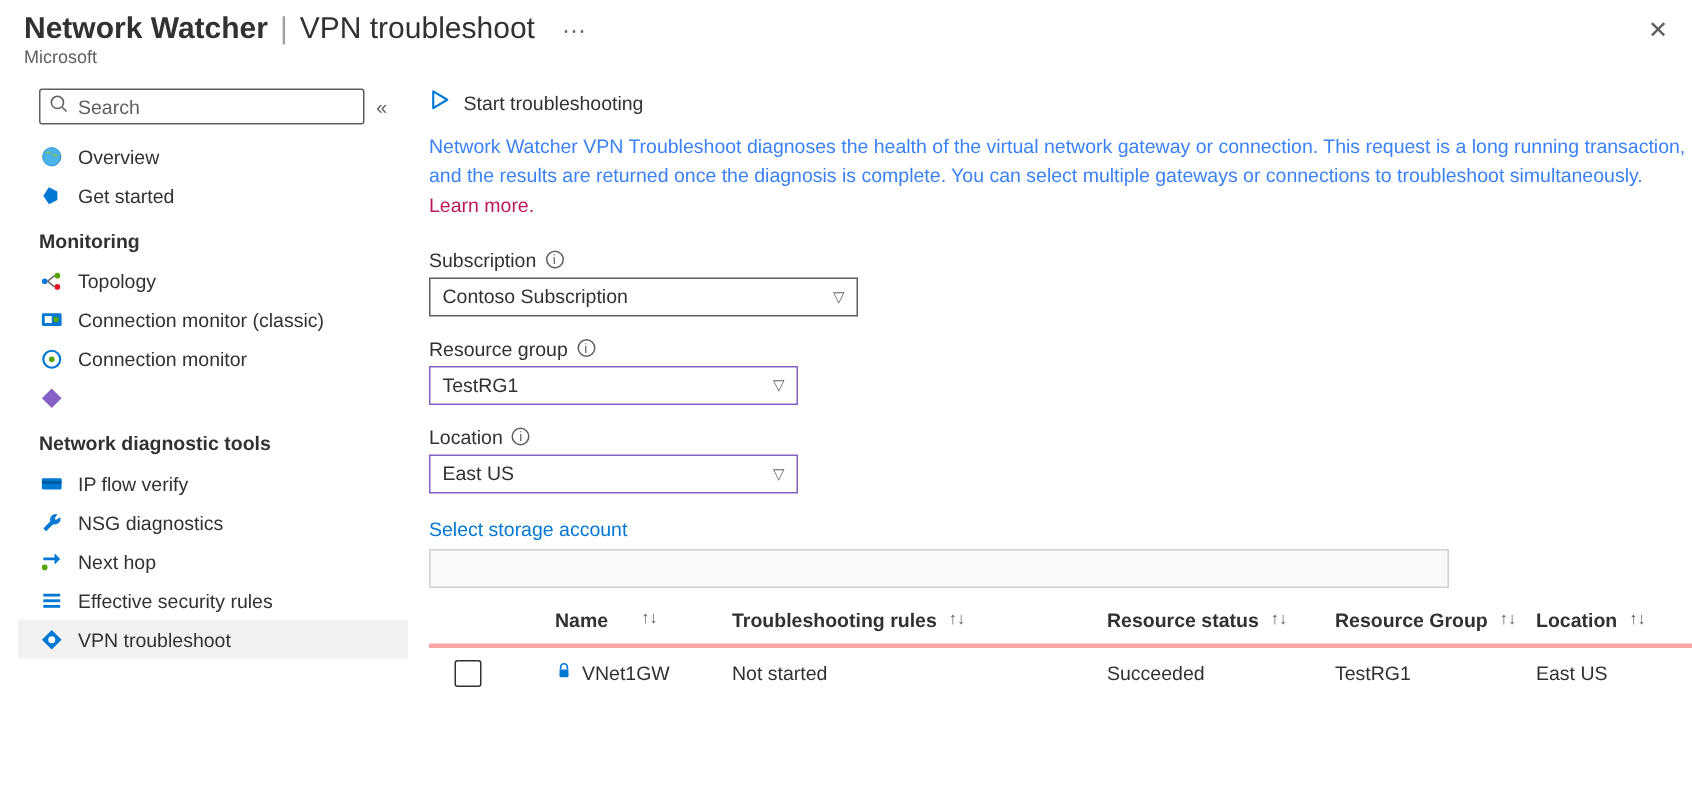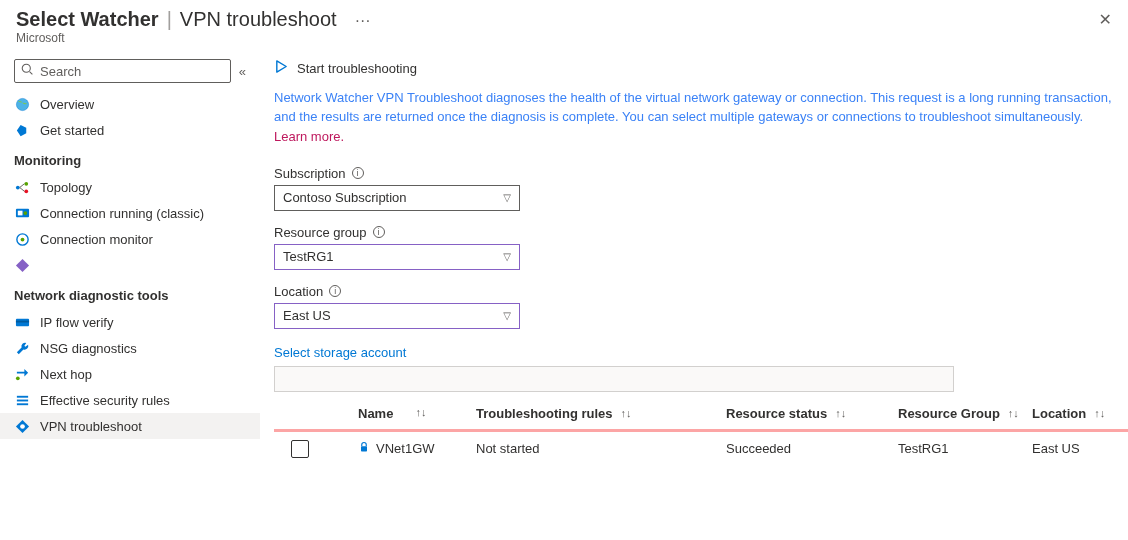--- a/index.html
+++ b/index.html
@@ -17,21 +17,21 @@
       position: relative;
     }
     .header-title { display: flex; align-items: baseline; gap: 4px; }
     .header-title .service { font-size: 20px; font-weight: 600; }
     .header-title .divider { font-size: 20px; color: #a19f9d; padding: 0 4px; }
     .header-title .page { font-size: 20px; font-weight: 400; }
     .header-title .dots { color: #605e5c; padding-left: 14px; font-size: 16px; }
     .header-sub { font-size: 12px; color: #605e5c; margin-top: 0px; }
     .close-btn { position: absolute; top: 10px; right: 16px; font-size: 16px; color: #605e5c; cursor: pointer; }
 
-    .body-area { display: flex; }
+    .body-area { display: flex; margin-left: 12px; }
     .sidebar {
       width: 260px;
       flex-shrink: 0;
       padding: 4px 0;
     }
     .search-row { display: flex; align-items: center; gap: 8px; padding: 4px 14px 8px 14px; }
     .search-box {
       flex: 1;
       border: 1px solid #605e5c;
       border-radius: 2px;
@@ -89,21 +89,21 @@
       display: flex;
       align-items: center;
       justify-content: space-between;
       padding: 0 8px;
       font-size: 13px;
       background: #fff;
       cursor: pointer;
     }
     .dropdown.active { border-color: #8661c5; }
     .chev { font-size: 10px; color: #605e5c; }
-    .w-sub { width: 246px; }
+    .w-sub { width: 286px; }
     .w-rg { width: 246px; }
     .w-loc { width: 246px; }
 
     .storage-link { color: #0078d4; margin-top: 16px; cursor: pointer; display: inline-block; }
 
     .filterbar {
       margin-top: 6px;
       border: 1px solid #d2d0ce;
       background: #faf9f8;
       height: 26px;
@@ -117,37 +117,37 @@
     .th-row, .td-row {
       display: flex;
       align-items: center;
       padding: 8px 4px;
     }
     .th-row { font-weight: 600; font-size: 13px; }
     .col-check { width: 44px; display: flex; justify-content: center; }
     .col-spacer { width: 36px; }
     .col-name { width: 118px; display:flex; gap:16px; }
     .col-status { width: 250px; display:flex; align-items:center; gap:2px; }
-    .col-rstatus { width: 172px; display:flex; align-items:center; gap:2px; }
+    .col-rstatus { width: 152px; display:flex; align-items:center; gap:2px; }
     .col-rg { width: 134px; display:flex; align-items:center; gap:2px; }
     .col-loc { width: 100px; display:flex; align-items:center; gap:2px; }
     .sort { color: #605e5c; font-size: 11px; padding-left: 6px; }
     .td-row { border-top: 3px solid #fca5a5; }
     .checkbox {
       width: 18px; height: 18px; border: 1px solid #323130; border-radius: 2px; cursor: pointer;
     }
     .res-name { display: flex; align-items: center; gap: 6px; }
     .lock-icon { color: #0078d4; font-size: 12px; }
   </style>
 </head>
 <body>
 
 <div class="header">
   <div class="header-title">
-    <span class="service">Select Watcher</span>
+    <span class="service">Network Watcher</span>
     <span class="divider">|</span>
     <span class="page">VPN troubleshoot</span>
     <span class="dots">···</span>
   </div>
   <div class="header-sub">Microsoft</div>
   <div class="close-btn">✕</div>
 </div>
 
 <div class="body-area">
   <div class="sidebar">
@@ -196,21 +196,21 @@
       <span>Topology</span>
     </div>
     <div class="nav-item">
       <span class="nav-icon">
         <svg width="15" height="15" viewBox="0 0 16 16">
             <rect x="1" y="3" width="14" height="9" rx="1" fill="#0078d4"></rect>
             <rect x="3" y="5" width="5" height="5" fill="#fff"></rect>
             <circle cx="11" cy="7.5" r="2" fill="#57a300"></circle>
           </svg>
       </span>
-      <span>Connection running (classic)</span>
+      <span>Connection monitor (classic)</span>
     </div>
     <div class="nav-item">
       <span class="nav-icon">
         <svg width="15" height="15" viewBox="0 0 16 16">
             <circle cx="8" cy="8" r="6" fill="none" stroke="#0078d4" stroke-width="1.5"></circle>
             <circle cx="8" cy="8" r="2" fill="#57a300"></circle>
           </svg>
       </span>
       <span>Connection monitor</span>
     </div>

